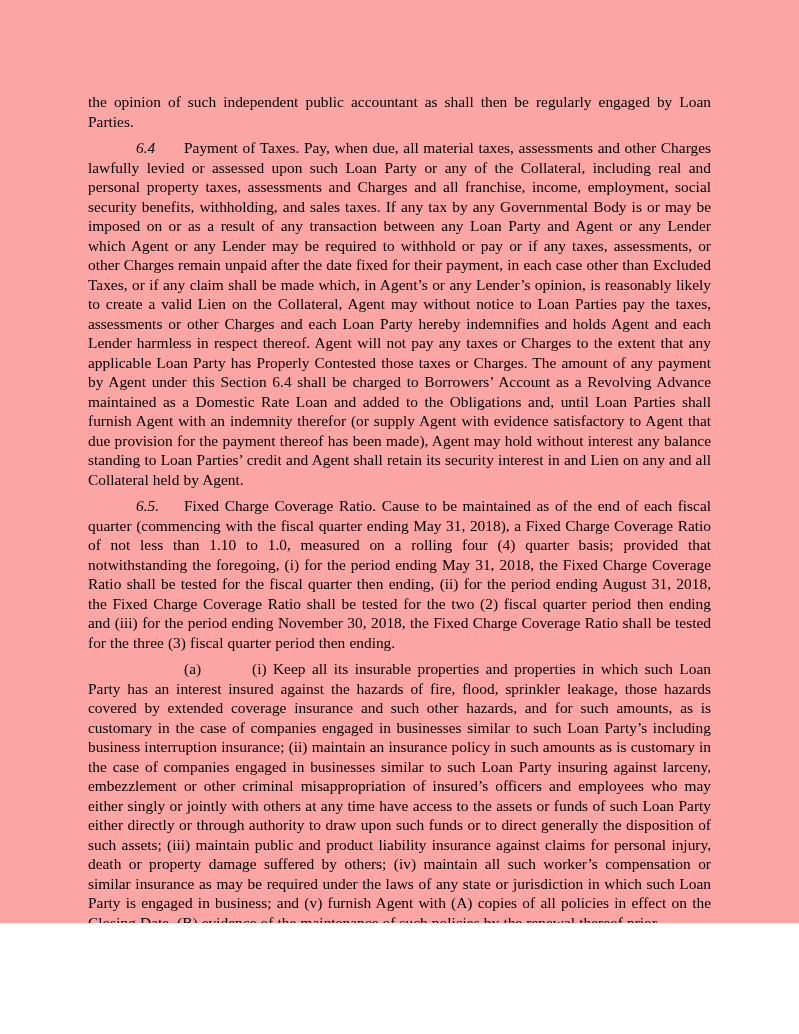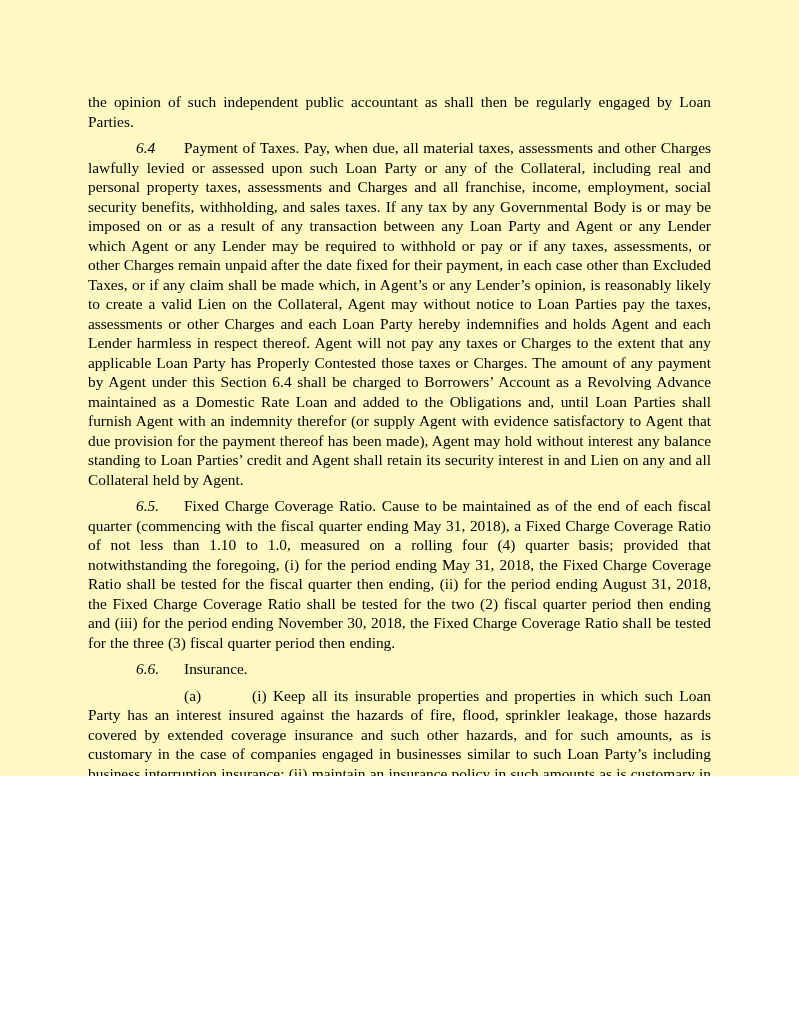--- a/index.html
+++ b/index.html
@@ -4,22 +4,22 @@
 <style>
   html, body { margin: 0; padding: 0; }
   body {
     width: 799px; height: 1034px;
     background: #ffffff;
     font-family: "Liberation Serif", "DejaVu Serif", serif;
     color: #000000;
   }
   .page {
     position: relative;
-    width: 799px; height: 776px;
-    background: #fef9c3;
+    width: 799px; height: 923px;
+    background: #fca5a5;
     overflow: hidden;
   }
   .content {
     position: absolute;
     left: 88px; right: 88px; top: 92px;
   }
   .para {
     margin: 0;
     font-size: 15.4px;
     line-height: 19.5px;
@@ -54,20 +54,19 @@
 
 <div class="page">
   <div class="content">
 
     <p class="para"><span>the opinion of such independent public accountant as shall then be regularly engaged by Loan Parties.</span></p>
 
     <p class="para indent1"><span class="sec-num">6.4</span><span class="heading-underline">Payment of Taxes</span><span>. Pay, when due, all material taxes, assessments and other Charges lawfully levied or assessed upon such Loan Party or any of the Collateral, including real and personal property taxes, assessments and Charges and all franchise, income, employment, social security benefits, withholding, and sales taxes. If any tax by any Governmental Body is or may be imposed on or as a result of any transaction between any Loan Party and Agent or any Lender which Agent or any Lender may be required to withhold or pay or if any taxes, assessments, or other Charges remain unpaid after the date fixed for their payment, in each case other than Excluded Taxes, or if any claim shall be made which, in Agent’s or any Lender’s opinion, is reasonably likely to create a valid Lien on the Collateral, Agent may without notice to Loan Parties pay the taxes, assessments or other Charges and each Loan Party hereby indemnifies and holds Agent and each Lender harmless in respect thereof. Agent will not pay any taxes or Charges to the extent that any applicable Loan Party has Properly Contested those taxes or Charges. The amount of any payment by Agent under this Section 6.4 shall be charged to Borrowers’ Account as a Revolving Advance maintained as a Domestic Rate Loan and added to the Obligations and, until Loan Parties shall furnish Agent with an indemnity therefor (or supply Agent with evidence satisfactory to Agent that due provision for the payment thereof has been made), Agent may hold without interest any balance standing to Loan Parties’ credit and Agent shall retain its security interest in and Lien on any and all Collateral held by Agent.</span></p>
 
     <p class="para indent1"><span class="sec-num">6.5.</span><span class="heading-underline">Fixed Charge Coverage Ratio</span><span>. Cause to be maintained as of the end of each fiscal quarter (commencing with the fiscal quarter ending May 31, 2018), a Fixed Charge Coverage Ratio of not less than 1.10 to 1.0, measured on a rolling four (4) quarter basis; provided that notwithstanding the foregoing, (i) for the period ending May 31, 2018, the Fixed Charge Coverage Ratio shall be tested for the fiscal quarter then ending, (ii) for the period ending August 31, 2018, the Fixed Charge Coverage Ratio shall be tested for the two (2) fiscal quarter period then ending and (iii) for the period ending November 30, 2018, the Fixed Charge Coverage Ratio shall be tested for the three (3) fiscal quarter period then ending.</span></p>
 
-    <p class="para indent1"><span class="sec-num">6.6.</span><span class="heading-underline">Insurance</span><span>.</span></p>
 
     <p class="para indent2"><span class="sub-label">(a)</span><span>(i) Keep all its insurable properties and properties in which such Loan Party has an interest insured against the hazards of fire, flood, sprinkler leakage, those hazards covered by extended coverage insurance and such other hazards, and for such amounts, as is customary in the case of companies engaged in businesses similar to such Loan Party’s including business interruption insurance; (ii) maintain an insurance policy in such amounts as is customary in the case of companies engaged in businesses similar to such Loan Party insuring against larceny, embezzlement or other criminal misappropriation of insured’s officers and employees who may either singly or jointly with others at any time have access to the assets or funds of such Loan Party either directly or through authority to draw upon such funds or to direct generally the disposition of such assets; (iii) maintain public and product liability insurance against claims for personal injury, death or property damage suffered by others; (iv) maintain all such worker’s compensation or similar insurance as may be required under the laws of any state or jurisdiction in which such Loan Party is engaged in business; and (v) furnish Agent with (A) copies of all policies in effect on the Closing Date, (B) evidence of the maintenance of such policies by the renewal thereof prior</span></p>
 
   </div>
 
   <div class="footer">58</div>
 </div>
 
 </body></html>

